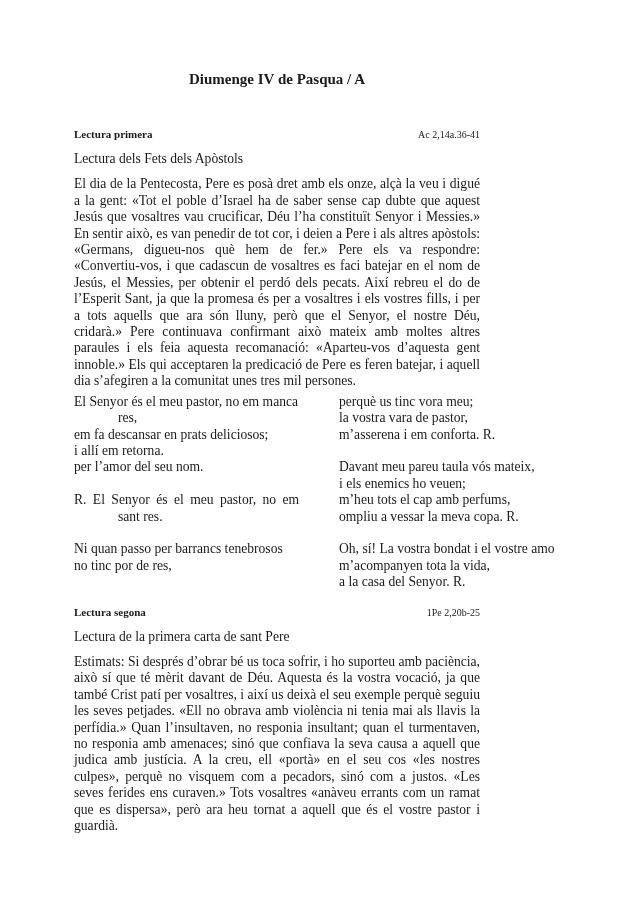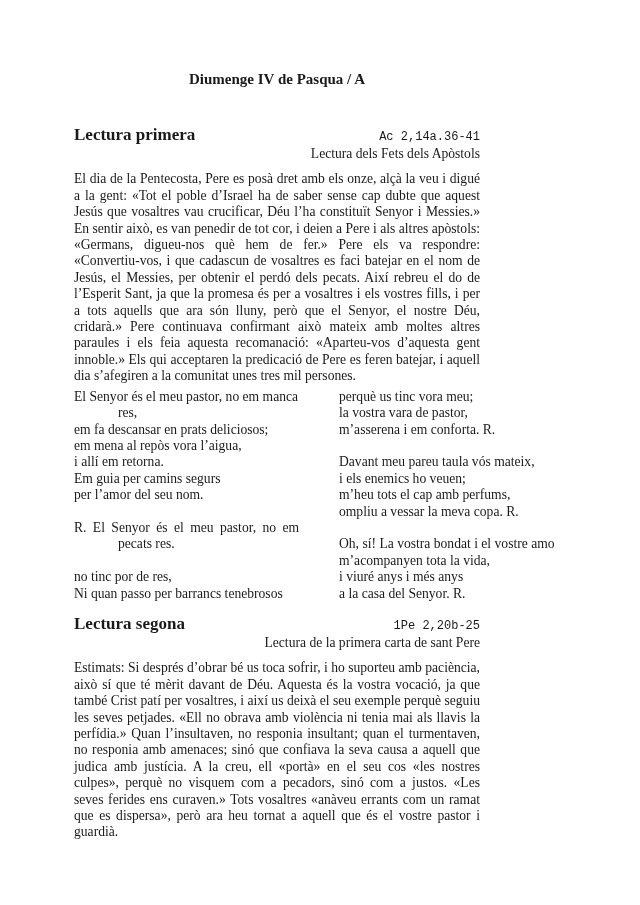--- a/index.html
+++ b/index.html
@@ -28,29 +28,27 @@
     margin: 0 0 38px 0;
   }
   .heading-row {
     display: flex;
     justify-content: space-between;
     align-items: baseline;
     line-height: 17px;
   }
   .heading-row .heading {
     font-weight: bold;
-    font-size: 17px;
+    font-size: 11px;
   }
   .heading-row .reference {
-    font-size: 12px;
-    font-family: Liberation Mono, monospace;
+    font-size: 10px;
   }
   .subtitle {
-    margin: 0 0 0 0;
-    text-align: right;
+    margin: 8px 0 0 0;
   }
   .body-text {
     margin: 9px 0 0 0;
     text-align: justify;
   }
   .heading-row.salm   { margin-top: 10px; }
   .heading-row.segona { margin-top: 13px; text-align: right; }
   .psalm {
     display: grid;
     grid-template-columns: 265px 1fr;
@@ -80,44 +78,41 @@
   </div>
   <p class="subtitle">Lectura dels Fets dels Apòstols</p>
   <p class="body-text">El dia de la Pentecosta, Pere es posà dret amb els onze, alçà la veu i digué a la gent: «Tot el poble d’Israel ha de saber sense cap dubte que aquest Jesús que vosaltres vau crucificar, Déu l’ha constituït Senyor i Messies.» En sentir això, es van penedir de tot cor, i deien a Pere i als altres apòstols: «Germans, digueu-nos què hem de fer.» Pere els va respondre: «Convertiu-vos, i que cadascun de vosaltres es faci batejar en el nom de Jesús, el Messies, per obtenir el perdó dels pecats. Així rebreu el do de l’Esperit Sant, ja que la promesa és per a vosaltres i els vostres fills, i per a tots aquells que ara són lluny, però que el Senyor, el nostre Déu, cridarà.» Pere continuava confirmant això mateix amb moltes altres paraules i els feia aquesta recomanació: «Aparteu-vos d’aquesta gent innoble.» Els qui acceptaren la predicació de Pere es feren batejar, i aquell dia s’afegiren a la comunitat unes tres mil persones.</p>
 
 
   <div class="psalm">
     <div class="psalm-col">
       <div class="psalm-line">El Senyor és el meu pastor, no em manca</div>
       <div class="psalm-line indent">res,</div>
       <div class="psalm-line">em fa descansar en prats deliciosos;</div>
-      <div class="psalm-line">em mena al repòs vora l’aigua,</div>
       <div class="psalm-line">i allí em retorna.</div>
-      <div class="psalm-line">Em guia per camins segurs</div>
       <div class="psalm-line">per l’amor del seu nom.</div>
       <div class="psalm-line"></div>
       <div class="psalm-line stretch">R. El Senyor és el meu pastor, no em</div>
-      <div class="psalm-line indent">pecats res.</div>
+      <div class="psalm-line indent">sant res.</div>
       <div class="psalm-line"></div>
+      <div class="psalm-line">Ni quan passo per barrancs tenebrosos</div>
       <div class="psalm-line">no tinc por de res,</div>
-      <div class="psalm-line">Ni quan passo per barrancs tenebrosos</div>
     </div>
     <div class="psalm-col">
       <div class="psalm-line">perquè us tinc vora meu;</div>
       <div class="psalm-line">la vostra vara de pastor,</div>
       <div class="psalm-line">m’asserena i em conforta. R.</div>
       <div class="psalm-line"></div>
       <div class="psalm-line">Davant meu pareu taula vós mateix,</div>
       <div class="psalm-line">i els enemics ho veuen;</div>
       <div class="psalm-line">m’heu tots el cap amb perfums,</div>
       <div class="psalm-line">ompliu a vessar la meva copa. R.</div>
       <div class="psalm-line"></div>
       <div class="psalm-line">Oh, sí! La vostra bondat i el vostre amor</div>
       <div class="psalm-line">m’acompanyen tota la vida,</div>
-      <div class="psalm-line">i viuré anys i més anys</div>
       <div class="psalm-line">a la casa del Senyor. R.</div>
     </div>
   </div>
 
   <div class="heading-row segona">
     <span class="heading">Lectura segona</span>
     <span class="reference">1Pe 2,20b-25</span>
   </div>
   <p class="subtitle">Lectura de la primera carta de sant Pere</p>
   <p class="body-text">Estimats: Si després d’obrar bé us toca sofrir, i ho suporteu amb paciència, això sí que té mèrit davant de Déu. Aquesta és la vostra vocació, ja que també Crist patí per vosaltres, i així us deixà el seu exemple perquè seguiu les seves petjades. «Ell no obrava amb violència ni tenia mai als llavis la perfídia.» Quan l’insultaven, no responia insultant; quan el turmentaven, no responia amb amenaces; sinó que confiava la seva causa a aquell que judica amb justícia. A la creu, ell «portà» en el seu cos «les nostres culpes», perquè no visquem com a pecadors, sinó com a justos. «Les seves ferides ens curaven.» Tots vosaltres «anàveu errants com un ramat que es dispersa», però ara heu tornat a aquell que és el vostre pastor i guardià.</p>

